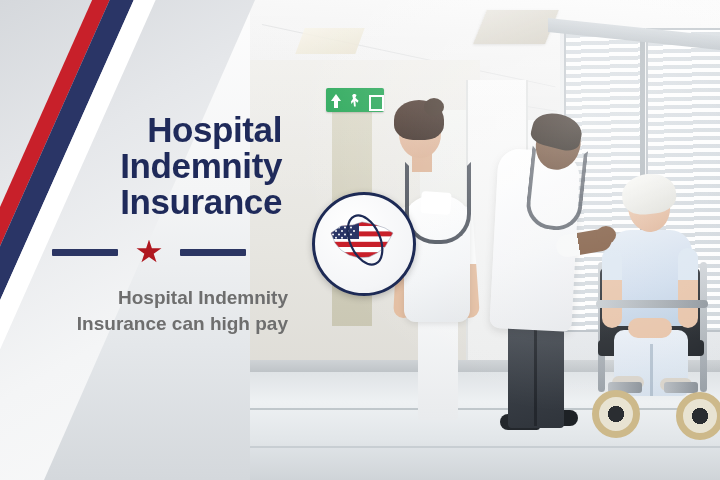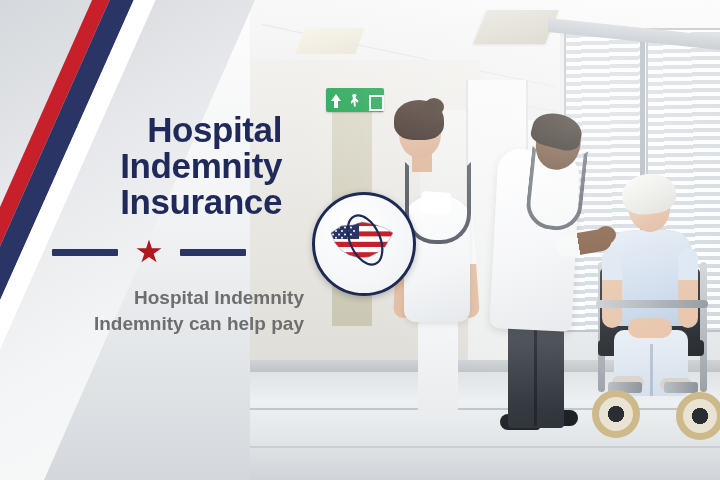--- a/index.html
+++ b/index.html
@@ -354,21 +354,21 @@
     height:7px;background:#2b3563;border-radius:1px;
   }
   .div-line.l{width:66px;}
   .div-line.r{width:66px;}
   .star{
     width:26px;height:25px;margin:0 18px;
     background:#b01820;
     clip-path:polygon(50% 0%,61% 35%,98% 35%,68% 57%,79% 91%,50% 70%,21% 91%,32% 57%,2% 35%,39% 35%);
   }
   .subhead{
-    position:absolute;left:64px;top:285px;width:240px;
+    position:absolute;left:48px;top:285px;width:240px;
     color:#6e6e6e;font-size:19px;line-height:26px;font-weight:600;
   }
   .subhead div{white-space:nowrap;}
 
   
   .badge{
     position:absolute;left:312px;top:192px;width:98px;height:98px;
     border-radius:50%;
     background:radial-gradient(circle at 38% 32%,#ffffff,#f4f5f7 70%,#e9eaec 100%);
     border:3px solid #1d2a55;
@@ -488,21 +488,21 @@
   </div>
 
   <div class="divider">
     <span class="div-line l"></span>
     <span class="star"></span>
     <span class="div-line r"></span>
   </div>
 
   <div class="subhead">
     <div>Hospital Indemnity</div>
-    <div>Indemnity can help pay</div>
+    <div>Insurance can high pay</div>
   </div>
 
   <div class="badge">
     <svg width="92" height="92" viewBox="0 0 92 92">
       <defs>
         <clipPath id="usaMap">
           <path d="M16,38 L26,31 L38,30 L47,27 L58,29 L70,33 L78,38 L74,45
                    L70,52 L62,58 L54,62 L44,63 L34,60 L26,55 L20,48 Z"></path>
         </clipPath>
         <clipPath id="badgeClip">

